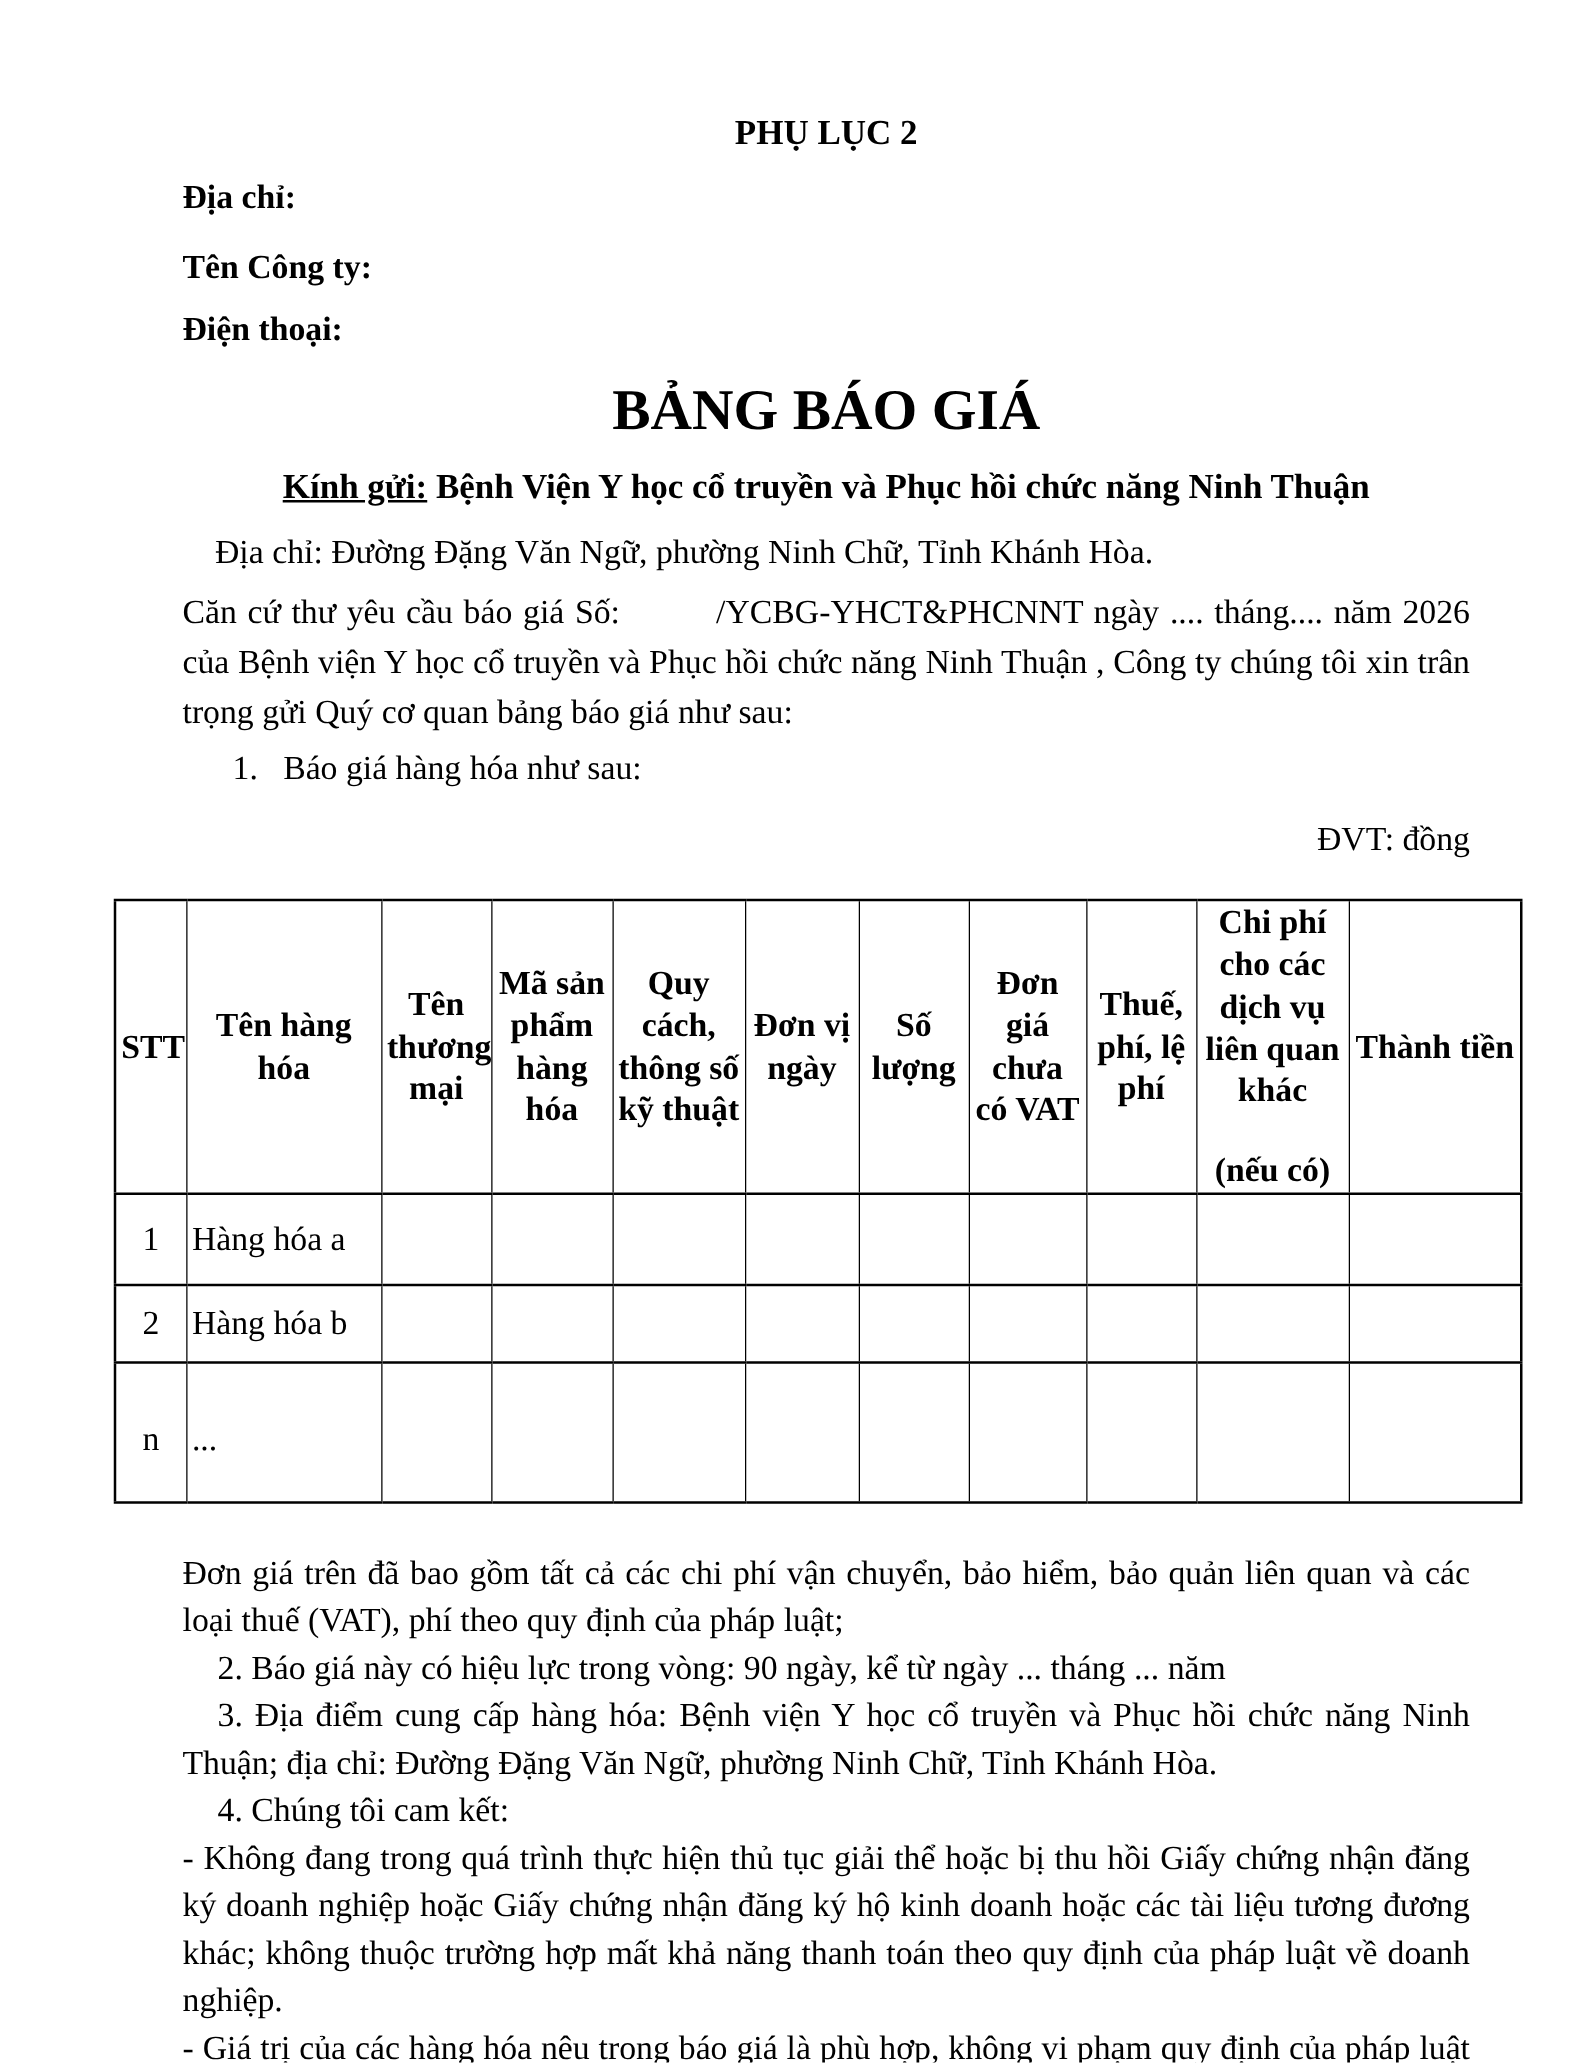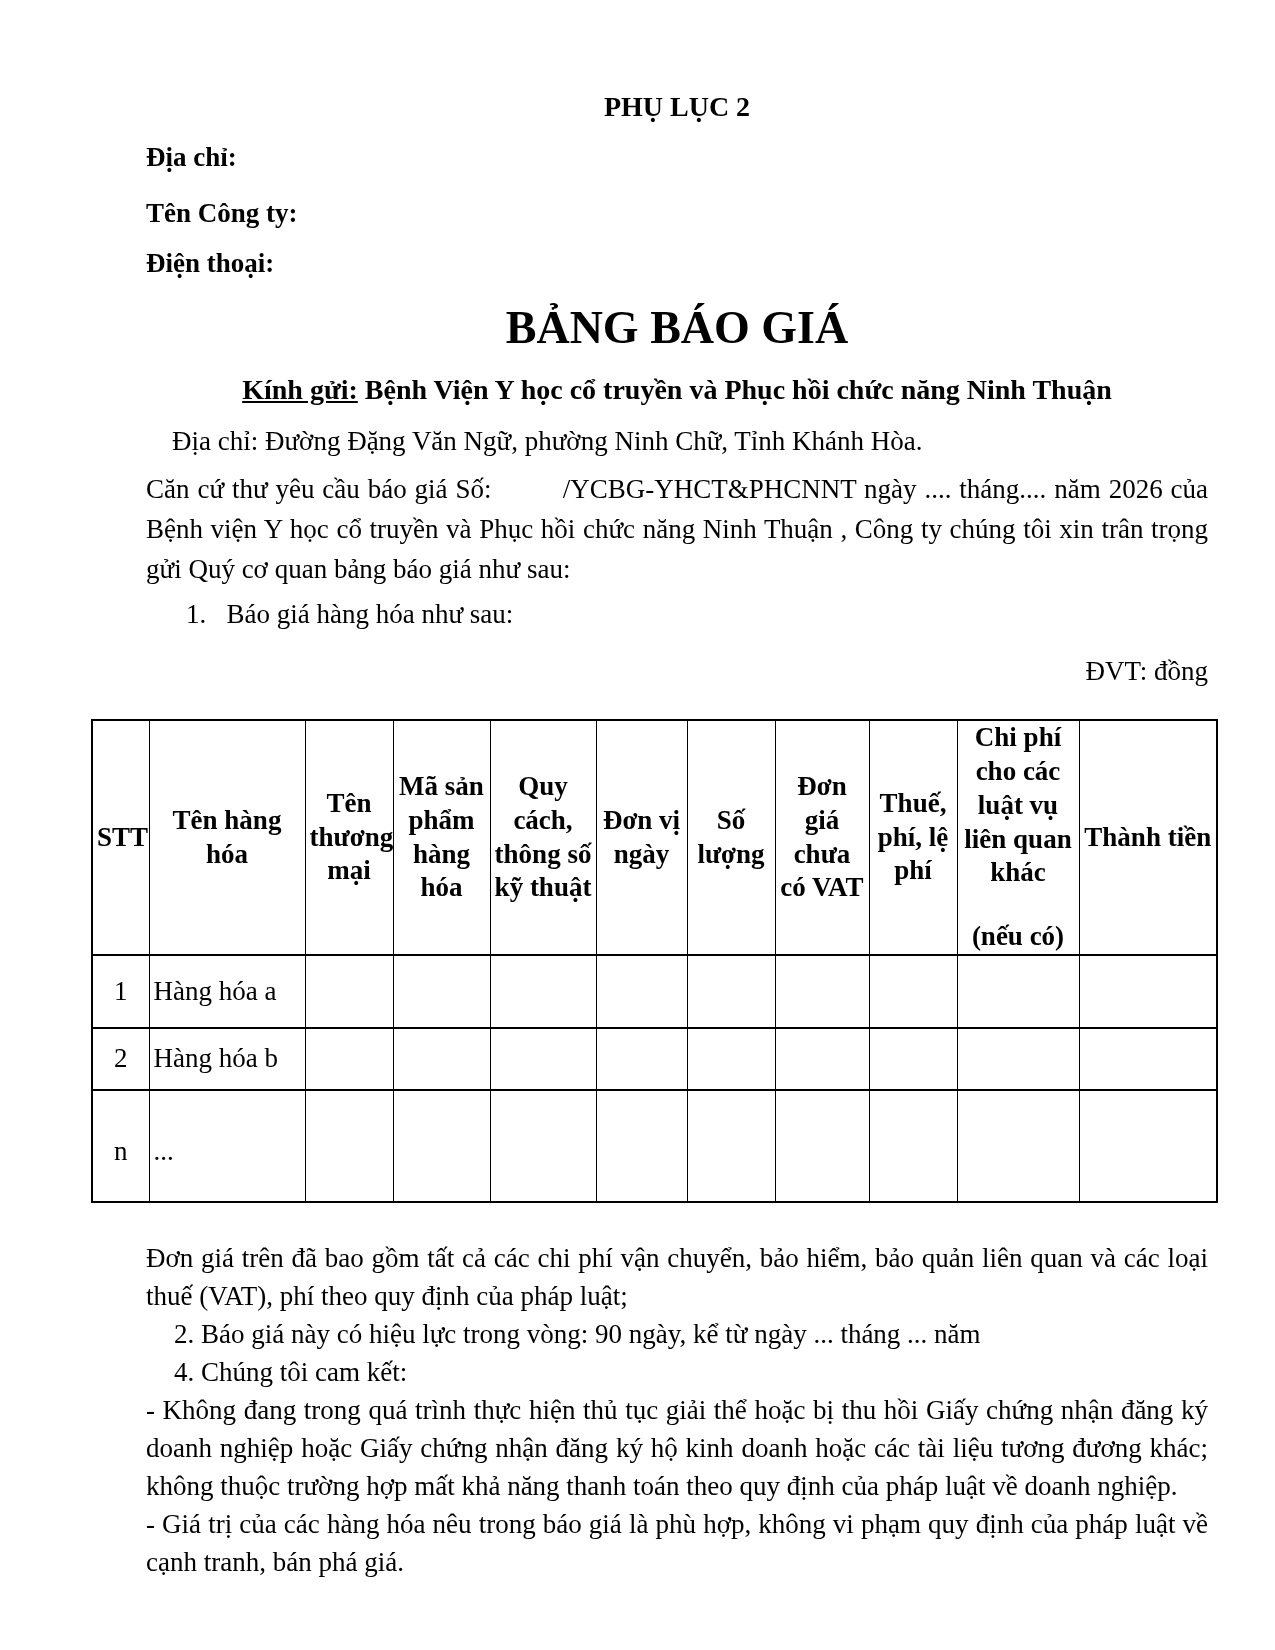--- a/index.html
+++ b/index.html
@@ -9,21 +9,21 @@
     background: #ffffff;
     color: #000000;
     font-family: "Liberation Serif", "DejaVu Serif", serif;
     font-size: 27px;
     overflow: hidden;
   }
   .doc {
     box-sizing: border-box;
     width: 1275px;
     height: 1650px;
-    padding: 88px 67px 0 146px;
+    padding: 88px 99px 0 146px;
   }
   p { margin: 0; line-height: 1.35; }
 
   .appendix-title { text-align: center; font-weight: bold; font-size: 28px; }
   .info-label { font-weight: bold; }
   .company-label  { margin-top: 20px; }
   .address-label  { margin-top: 13px; }
   .phone-label    { margin-top: 13px; }
 
   .main-title { margin-top: 16px; text-align: center; font-weight: bold; font-size: 46px; }
@@ -117,21 +117,21 @@
         <tr>
           <th>STT</th>
           <th>Tên hàng hóa</th>
           <th>Tên thương mại</th>
           <th>Mã sản phẩm hàng hóa</th>
           <th>Quy cách, thông số kỹ thuật</th>
           <th>Đơn vị ngày</th>
           <th>Số lượng</th>
           <th>Đơn giá chưa có VAT</th>
           <th>Thuế, phí, lệ phí</th>
-          <th><span>Chi phí cho các luật vụ liên quan khác</span><span class="hdr-note">(nếu có)</span></th>
+          <th><span>Chi phí cho các dịch vụ liên quan khác</span><span class="hdr-note">(nếu có)</span></th>
           <th>Thành tiền</th>
         </tr>
       </thead>
       <tbody>
         <tr class="row-1">
           <td class="cell-stt">1</td>
           <td class="cell-name">Hàng hóa a</td>
           <td></td>
           <td></td>
           <td></td>
@@ -168,19 +168,20 @@
           <td></td>
           <td></td>
         </tr>
       </tbody>
     </table>
   </div>
 
   <div class="closing">
     <p class="price-note">Đơn giá trên đã bao gồm tất cả các chi phí vận chuyển, bảo hiểm, bảo quản liên quan và các loại thuế (VAT), phí theo quy định của pháp luật;</p>
     <p class="list-item-2">2. Báo giá này có hiệu lực trong vòng: 90 ngày, kể từ ngày ... tháng ... năm</p>
+    <p class="list-item-3">3. Địa điểm cung cấp hàng hóa: Bệnh viện Y học cổ truyền và Phục hồi chức năng Ninh Thuận; địa chỉ: Đường Đặng Văn Ngữ, phường Ninh Chữ, Tỉnh Khánh Hòa.</p>
     <p class="list-item-4">4. Chúng tôi cam kết:</p>
     <p class="commitment">- Không đang trong quá trình thực hiện thủ tục giải thể hoặc bị thu hồi Giấy chứng nhận đăng ký doanh nghiệp hoặc Giấy chứng nhận đăng ký hộ kinh doanh hoặc các tài liệu tương đương khác; không thuộc trường hợp mất khả năng thanh toán theo quy định của pháp luật về doanh nghiệp.</p>
     <p class="commitment">- Giá trị của các hàng hóa nêu trong báo giá là phù hợp, không vi phạm quy định của pháp luật về cạnh tranh, bán phá giá.</p>
 
   </div>
 
 </div>
 
 </body></html>

